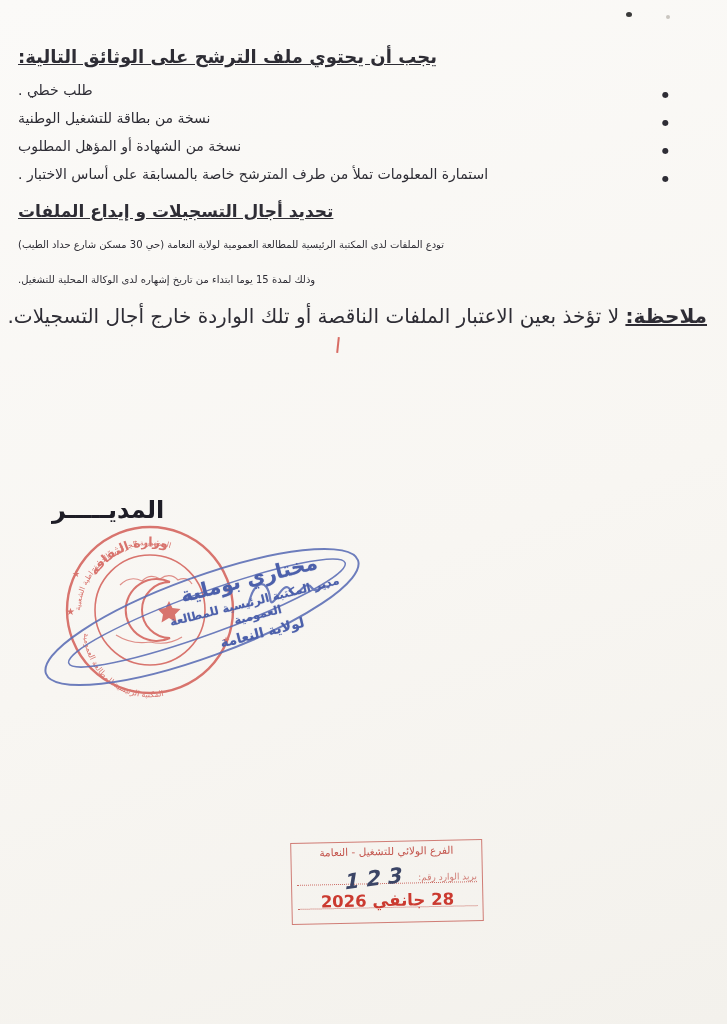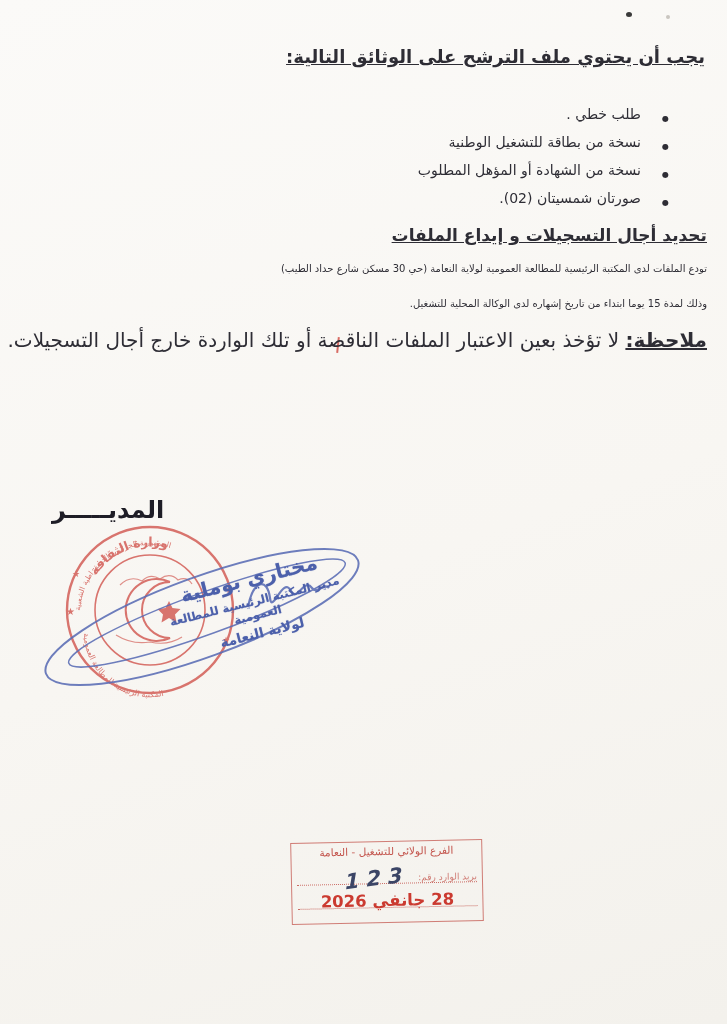--- a/index.html
+++ b/index.html
@@ -5,23 +5,23 @@
   html,body{margin:0;padding:0;background:#e8e6e2;}
   .page{
     position:relative;width:727px;height:1024px;margin:0 auto;overflow:hidden;
     background:linear-gradient(160deg,#fbfaf8 0%,#f8f6f2 55%,#f3f1ec 100%);
     font-family:"DejaVu Sans",sans-serif;color:#2e2d35;
   }
   .artifact-dot{position:absolute;left:626px;top:12px;width:6px;height:5px;background:#3a3a3a;border-radius:50%;}
   .artifact-dot2{position:absolute;left:666px;top:15px;width:4px;height:4px;background:#c9c6c0;border-radius:50%;}
   .pen-mark{position:absolute;left:337px;top:337px;width:2px;height:16px;background:#cf4840;transform:rotate(6deg);opacity:.8;}
 
-  .content{position:absolute;top:46px;right:18px;left:18px;direction:rtl;text-align:right;}
+  .content{position:absolute;top:46px;right:18px;left:18px;direction:rtl;text-align:left;}
   .title{font-size:18px;font-weight:bold;text-decoration:underline;margin:0 4px 0 0;white-space:nowrap;}
-  .req-list{list-style:none;margin:38px 38px 0 0;padding:0;}
+  .req-list{list-style:none;margin:14px 38px 0 0;padding:0;}
   .req-list li{position:relative;padding-right:30px;margin-bottom:9px;font-size:14px;line-height:19px;white-space:nowrap;}
   .req-list li::before{content:"●";position:absolute;right:2px;top:4px;font-size:8px;color:#2e2d35;}
   .section-heading{font-size:17px;font-weight:bold;text-decoration:underline;margin:17px 2px 0 0;white-space:nowrap;}
   .para-line{font-size:10px;margin:13px 2px 0 0;line-height:22px;white-space:nowrap;}
   .note-line{font-size:20px;margin:13px 2px 0 0;white-space:nowrap;}
   .note-label{font-weight:bold;text-decoration:underline;}
 
   .director-label{position:absolute;left:52px;top:496px;font-size:24px;font-weight:bold;color:#1e1d26;direction:rtl;}
 
   .sig-svg{position:absolute;left:20px;top:515px;width:360px;height:200px;}
@@ -58,21 +58,21 @@
   <span class="artifact-dot2"></span>
   <span class="pen-mark"></span>
 
   <div class="content">
     <h1 class="title">يجب أن يحتوي ملف الترشح على الوثائق التالية:</h1>
 
     <ul class="req-list">
       <li><span>طلب خطي .</span></li>
       <li><span>نسخة من بطاقة للتشغيل الوطنية</span></li>
       <li><span>نسخة من الشهادة أو المؤهل المطلوب</span></li>
-      <li><span>صورتان شمسيتان (02).</span></li>
+      <li><span>استمارة المعلومات تملأ من طرف المترشح خاصة بالمسابقة على أساس الاختبار .</span></li>
     </ul>
 
     <h2 class="section-heading">تحديد أجال التسجيلات و إيداع الملفات</h2>
     <p class="para-line">تودع الملفات لدى المكتبة الرئيسية للمطالعة العمومية لولاية النعامة (حي 30 مسكن شارع حداد الطيب)</p>
     <p class="para-line">وذلك لمدة 15 يوما ابتداء من تاريخ إشهاره لدى الوكالة المحلية للتشغيل.</p>
     <p class="note-line"><span class="note-label">ملاحظة:</span><span> لا تؤخذ بعين الاعتبار الملفات الناقصة أو تلك الواردة خارج أجال التسجيلات.</span></p>
   </div>
 
   <div class="director-label">المديـــــر</div>
 

